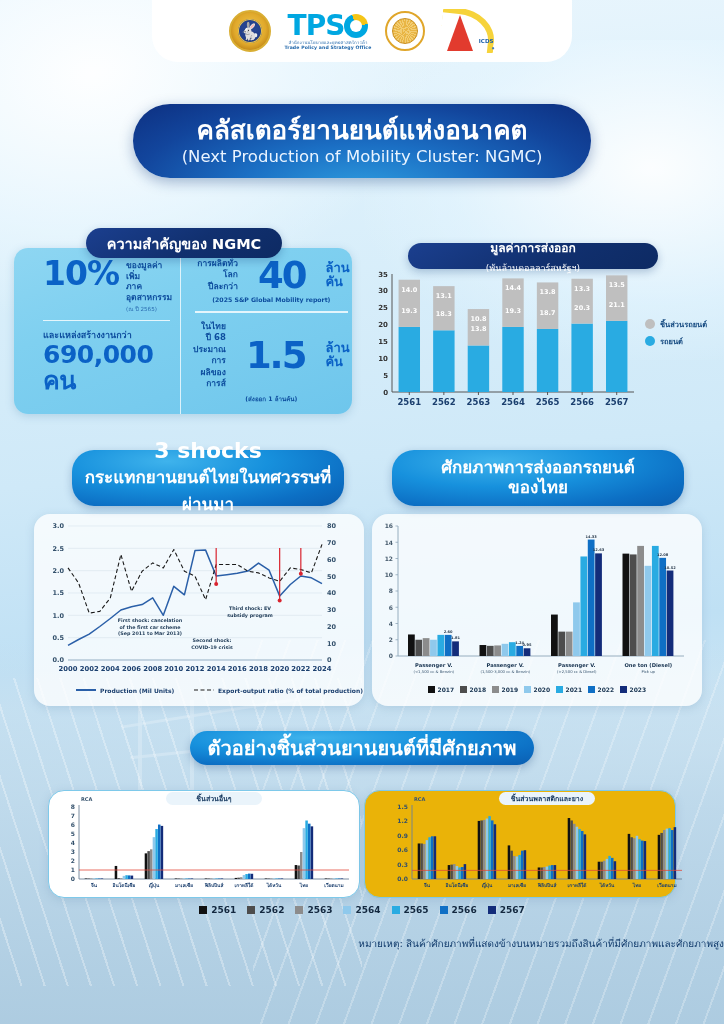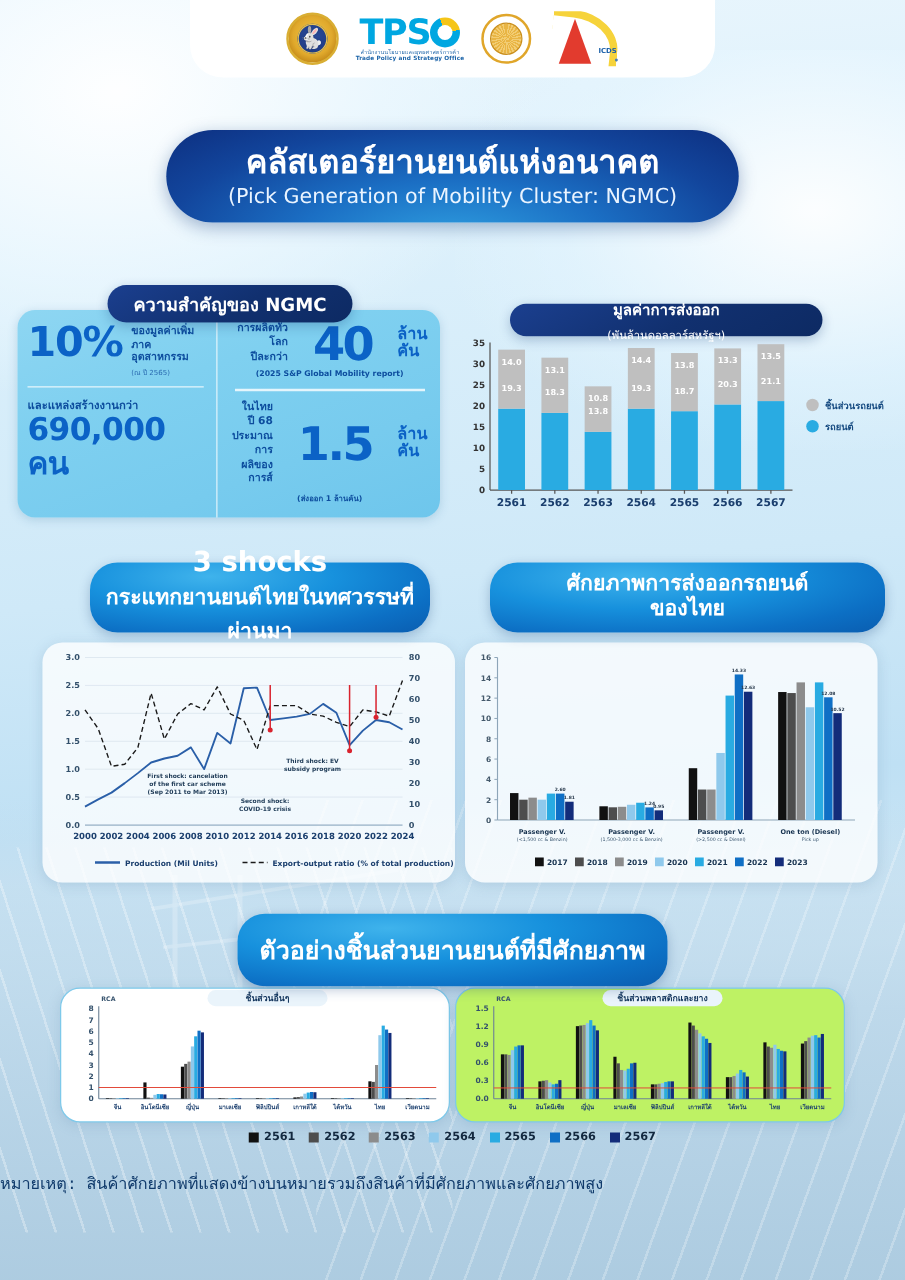--- a/index.html
+++ b/index.html
@@ -127,43 +127,43 @@
   }
 
   
   .stats-panel {
     position:absolute; left:14px; top:248px; width:338px; height:166px;
     border-radius:14px; z-index:3;
     background: linear-gradient(160deg,#8ed6f2 0%, #7fd0f0 35%, #77cbee 70%, #6ec6ec 100%);
     box-shadow:0 2px 8px rgba(70,130,170,.25);
     display:flex;
   }
-  .stats-left { width:178px; padding:10px 8px 8px 8px; position:relative; }
+  .stats-left { width:178px; padding:10px 8px 8px 29px; position:relative; }
   .stats-right { flex:1; padding:10px 10px 8px 12px; border-left:1.5px solid rgba(255,255,255,.75); position:relative;}
   .big-pct { font-size:33px; font-weight:bold; color:#0b62c6; line-height:.95; letter-spacing:-1px; }
   .row { display:flex; align-items:flex-start; gap:7px; }
   .row .txt { padding-top:2px; }
   .row .txt .l1 { font-size:8.5px; font-weight:bold; color:#0d4d9e; line-height:1.25; }
   .row .txt .l2 { font-size:5.6px; color:#2a6bb0; margin-top:2px; }
   .divline { height:1.5px; background:rgba(255,255,255,.8); margin:7px 2px 7px 0; }
   .jobs-lbl { font-size:9px; font-weight:bold; color:#0d4d9e; }
   .jobs-val { font-size:25px; font-weight:bold; color:#0b62c6; line-height:1.05; letter-spacing:-.5px;}
   .rr { display:flex; align-items:center; gap:20px; }
   .rr .lead { font-size:8.5px; font-weight:bold; color:#0d4d9e; line-height:1.35; text-align:right;}
   .rr .num { font-size:37px; font-weight:bold; color:#0b62c6; line-height:.9; letter-spacing:-2px;}
   .rr .unit { font-size:13px; font-weight:bold; color:#0b62c6; line-height:1.1;}
   .note-c { font-size:6.2px; font-weight:bold; color:#0d4d9e; text-align:center; margin-top:4px;}
   svg text { font-family:"DejaVu Sans","Liberation Sans",sans-serif; }
 
   .legend-row { display:flex; align-items:center; gap:4px; font-size:6.5px; color:#333; }
   .sw { width:8px; height:8px; display:inline-block; }
 
   .footnote {
-    position:absolute; left:0; right:0; top:936px; text-align:left;
-    font-size:13px; color:#103a6b; z-index:4;font-family:Liberation Mono, monospace;
+    position:absolute; left:0; right:0; top:936px; text-align:right;
+    font-size:10px; color:#103a6b; z-index:4;
   }
 </style>
 </head>
 <body>
 
 <div class="bg-layer">
   <div class="bg-wave1"></div>
   <div class="bg-wave2"></div>
   <div class="bg-port"></div>
   <div class="bg-crane">
@@ -188,21 +188,21 @@
   <div class="logo-icds">
     <div class="arc"></div>
       <div class="pagoda"></div>
     <div class="lbl">ICDS</div>
     <div class="lbl2">●</div>
   </div>
 </div>
 
 <div class="title-pill">
   <div class="t1">คลัสเตอร์ยานยนต์แห่งอนาคต</div>
-  <div class="t2">(Pick Generation of Mobility Cluster: NGMC)</div>
+  <div class="t2">(Next Production of Mobility Cluster: NGMC)</div>
 </div>
 
 <div class="pill navy" style="left:86px; top:228px; width:196px; height:30px;">
   <span style="font-size:14.5px;font-weight:bold">ความสำคัญของ NGMC</span>
 </div>
 
 <div class="stats-panel">
   <div class="stats-left">
     <div class="row">
       <div class="big-pct">10%</div>
@@ -372,21 +372,21 @@
       <circle cx="266.8333333333333" cy="59.79333333333334" r="2" fill="#d9232e"></circle>
       <text x="216" y="96" text-anchor="middle" font-size="4.8" fill="#1f3b57" font-weight="bold">Third shock: EV</text>
       <text x="216" y="102.5" text-anchor="middle" font-size="4.8" fill="#1f3b57" font-weight="bold">subsidy program</text>
       <line x1="42" y1="176" x2="62" y2="176" stroke="#2a5fa8" stroke-width="2"></line>
       <text x="66" y="178.5" font-size="6" fill="#1b3f6e" font-weight="bold">Production (Mil Units)</text>
       <line x1="160" y1="176" x2="180" y2="176" stroke="#1a1a1a" stroke-width="1.2" stroke-dasharray="4 2.5"></line>
       <text x="184" y="178.5" font-size="6" fill="#1b3f6e" font-weight="bold">Export-output ratio (% of total production)</text>
     </svg>
 </div>
 
-<div class="pill blue" style="left:392px; top:450px; width:316px; height:56px;">
+<div class="pill blue" style="left:392px; top:450px; width:292px; height:56px;">
   <span style="font-size:17px;font-weight:bold;line-height:1.15">ศักยภาพการส่งออกรถยนต์</span>
   <span style="font-size:17px;font-weight:bold;line-height:1.15">ของไทย</span>
 </div>
 <div class="card" style="left:372px; top:514px; width:330px; height:192px;">
   <svg id="svg-potential" width="330" height="192" viewBox="0 0 330 192">
       <text x="21" y="144.3" text-anchor="end" font-size="6" fill="#44596b" font-weight="bold">0</text>
       <line x1="23.5" y1="142" x2="26" y2="142" stroke="#8da5b8" stroke-width="0.8"></line>
       <text x="21" y="128.05" text-anchor="end" font-size="6" fill="#44596b" font-weight="bold">2</text>
       <line x1="23.5" y1="125.75" x2="26" y2="125.75" stroke="#8da5b8" stroke-width="0.8"></line>
       <text x="21" y="111.8" text-anchor="end" font-size="6" fill="#44596b" font-weight="bold">4</text>
@@ -459,21 +459,21 @@
       <text x="161.5" y="178" font-size="6" fill="#16324f" font-weight="bold">2020</text>
       <rect x="184" y="172" width="7" height="7" fill="#29abe2"></rect>
       <text x="193.5" y="178" font-size="6" fill="#16324f" font-weight="bold">2021</text>
       <rect x="216" y="172" width="7" height="7" fill="#0f6fc5"></rect>
       <text x="225.5" y="178" font-size="6" fill="#16324f" font-weight="bold">2022</text>
       <rect x="248" y="172" width="7" height="7" fill="#132c7a"></rect>
       <text x="257.5" y="178" font-size="6" fill="#16324f" font-weight="bold">2023</text>
     </svg>
 </div>
 
-<div class="pill blue" style="left:190px; top:731px; width:344px; height:58px;">
+<div class="pill blue" style="left:190px; top:731px; width:344px; height:34px;">
   <span style="font-size:20px;font-weight:bold">ตัวอย่างชิ้นส่วนยานยนต์ที่มีศักยภาพ</span>
 </div>
 
 <div class="card" style="left:48px; top:790px; width:312px; height:108px; border:1.5px solid #7ec9ea; background:#fff;">
   <svg id="svg-rca0" width="312" height="108" viewBox="0 0 312 108">
       <text x="32" y="10" font-size="5" fill="#3a5670" font-weight="bold">RCA</text>
       <text x="26" y="90" text-anchor="end" font-size="6" fill="#33506b" font-weight="bold">0</text>
       <text x="26" y="81" text-anchor="end" font-size="6" fill="#33506b" font-weight="bold">1</text>
       <text x="26" y="72" text-anchor="end" font-size="6" fill="#33506b" font-weight="bold">2</text>
       <text x="26" y="63" text-anchor="end" font-size="6" fill="#33506b" font-weight="bold">3</text>
@@ -556,21 +556,21 @@
       <rect x="278.35714285714283" y="87.5" width="2.5242857142857145" height="0.5" fill="#4d4d4d"></rect>
       <rect x="281.0142857142857" y="87.5" width="2.5242857142857145" height="0.5" fill="#8c8c8c"></rect>
       <rect x="283.6714285714286" y="87.5" width="2.5242857142857145" height="0.5" fill="#8fc9ec"></rect>
       <rect x="286.3285714285714" y="87.5" width="2.5242857142857145" height="0.5" fill="#29abe2"></rect>
       <rect x="288.98571428571427" y="87.5" width="2.5242857142857145" height="0.5" fill="#0f6fc5"></rect>
       <rect x="291.6428571428571" y="87.5" width="2.5242857142857145" height="0.5" fill="#132c7a"></rect>
       <text x="285" y="96" text-anchor="middle" font-size="4.8" fill="#1b3f6e" font-weight="bold">เวียดนาม</text>
       <line x1="30" y1="79" x2="300" y2="79" stroke="#e24a3a" stroke-width="0.8"></line>
     </svg>
 </div>
-<div class="card" style="left:364px; top:790px; width:312px; height:108px; border:1.5px solid #7ec9ea; background:#bef264;">
+<div class="card" style="left:364px; top:790px; width:312px; height:108px; border:1.5px solid #7ec9ea; background:#eab308;padding-left:17px;">
   <svg id="svg-rca1" width="312" height="108" viewBox="0 0 312 108">
       <text x="32" y="10" font-size="5" fill="#3a5670" font-weight="bold">RCA</text>
       <text x="26" y="90" text-anchor="end" font-size="6" fill="#33506b" font-weight="bold">0.0</text>
       <text x="26" y="75.6" text-anchor="end" font-size="6" fill="#33506b" font-weight="bold">0.3</text>
       <text x="26" y="61.2" text-anchor="end" font-size="6" fill="#33506b" font-weight="bold">0.6</text>
       <text x="26" y="46.800000000000004" text-anchor="end" font-size="6" fill="#33506b" font-weight="bold">0.9</text>
       <text x="26" y="32.400000000000006" text-anchor="end" font-size="6" fill="#33506b" font-weight="bold">1.2</text>
       <text x="26" y="18" text-anchor="end" font-size="6" fill="#33506b" font-weight="bold">1.5</text>
       <line x1="30" y1="14" x2="30" y2="88" stroke="#6d8296" stroke-width="0.9"></line>
       <line x1="30" y1="88" x2="300" y2="88" stroke="#6d8296" stroke-width="0.9"></line>

